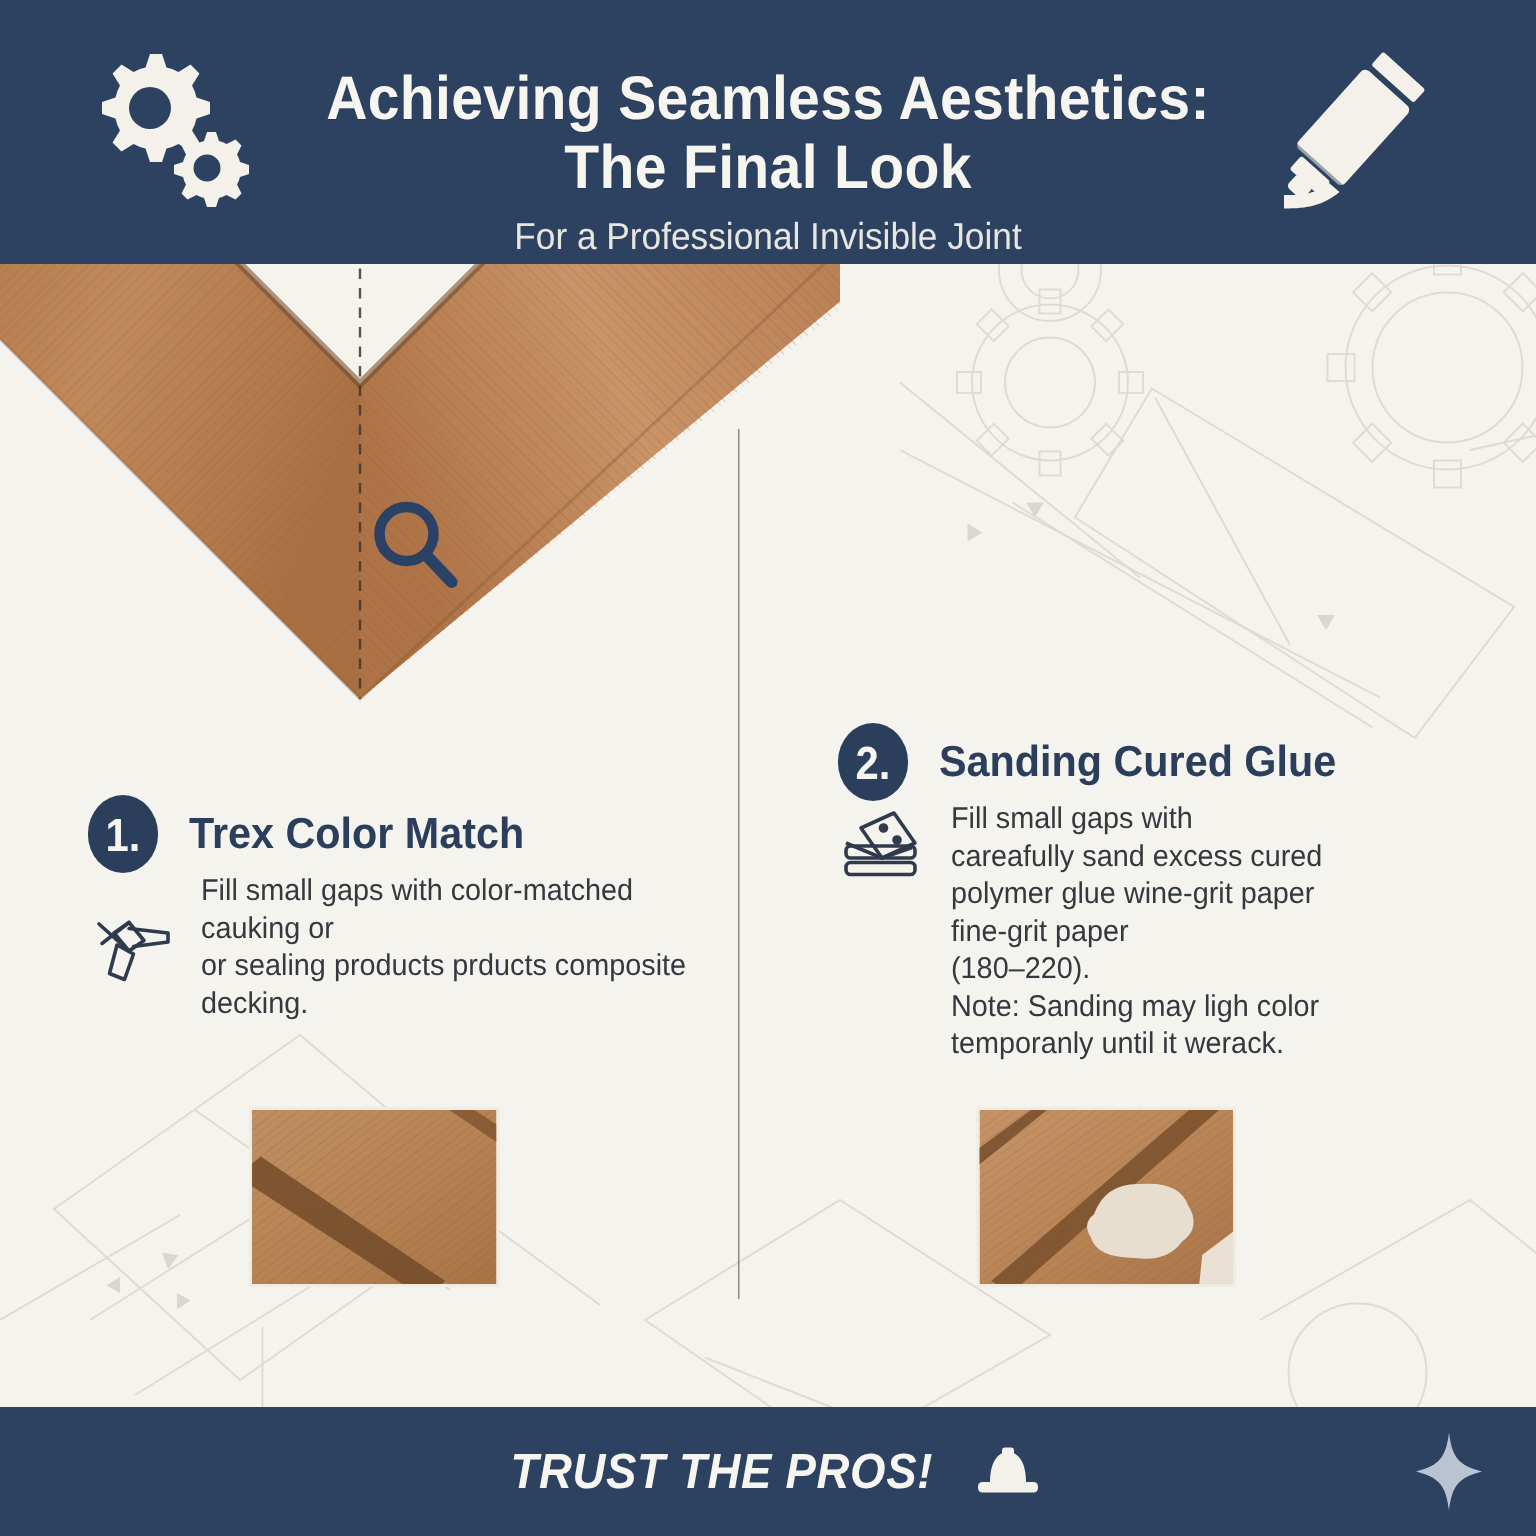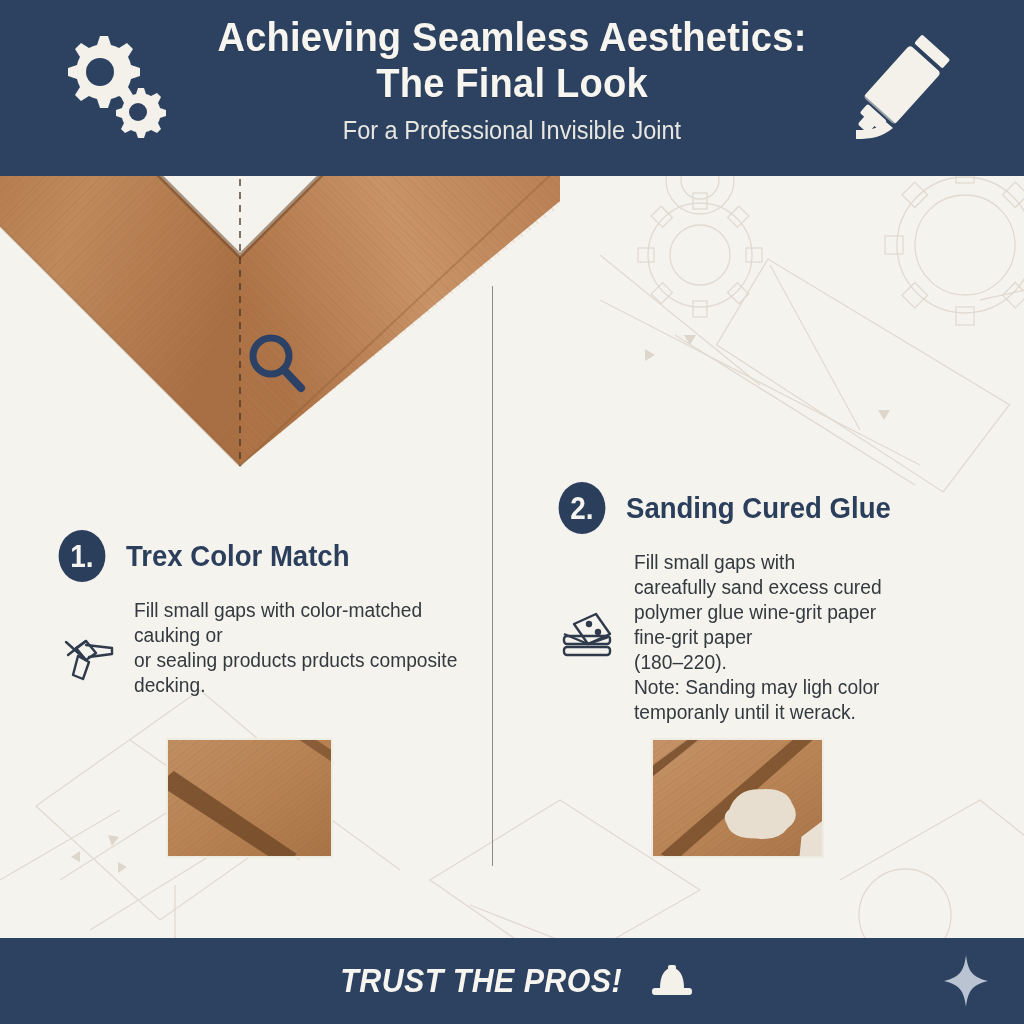--- a/index.html
+++ b/index.html
@@ -20,21 +20,21 @@
 
   
   .blueprint { position:absolute; inset:0; pointer-events:none; z-index:0; opacity:.55; }
 
   
   .header {
     position:absolute; left:0; top:0; width:1024px; height:176px;
     background:#2d4260; z-index:5; overflow:hidden;
   }
   .header-title-wrap {
-    position:absolute; left:0; right:0; top:14px; text-align:center;
+    position:absolute; left:0; right:0; top:42px; text-align:center;
   }
   .h-title {
     color:#f7f5ef;
     font-family:"Liberation Sans Narrow","Liberation Sans",sans-serif;
     font-weight:700;
     font-size:41px;
     line-height:46px;
     letter-spacing:.2px;
     transform:scaleX(.93);
     text-shadow:0 1px 0 rgba(0,0,0,.18);
@@ -76,21 +76,21 @@
     transform:scaleX(.9);
     flex:0 0 auto;
   }
   .step-title {
     color:#2b3f5c;
     font-family:"Liberation Sans Narrow","Liberation Sans",sans-serif;
     font-weight:700; font-size:29px; line-height:32px;
     transform:scaleX(.95); transform-origin:left center;
     white-space:nowrap;
   }
-  .step-body-row { display:flex; align-items:center; gap:16px; margin-top:16px; }
+  .step-body-row { display:flex; align-items:flex-start; gap:16px; }
   .step-icon { flex:0 0 auto; width:62px; padding-top:24px; }
   .step-icon-r { padding-top:4px; }
   .step-text {
     color:#33393f;
     font-family:"Liberation Sans Narrow","Liberation Sans",sans-serif;
     font-size:20px; line-height:25px;
     transform:scaleX(.96); transform-origin:left top;
     white-space:pre-line;
   }
 

